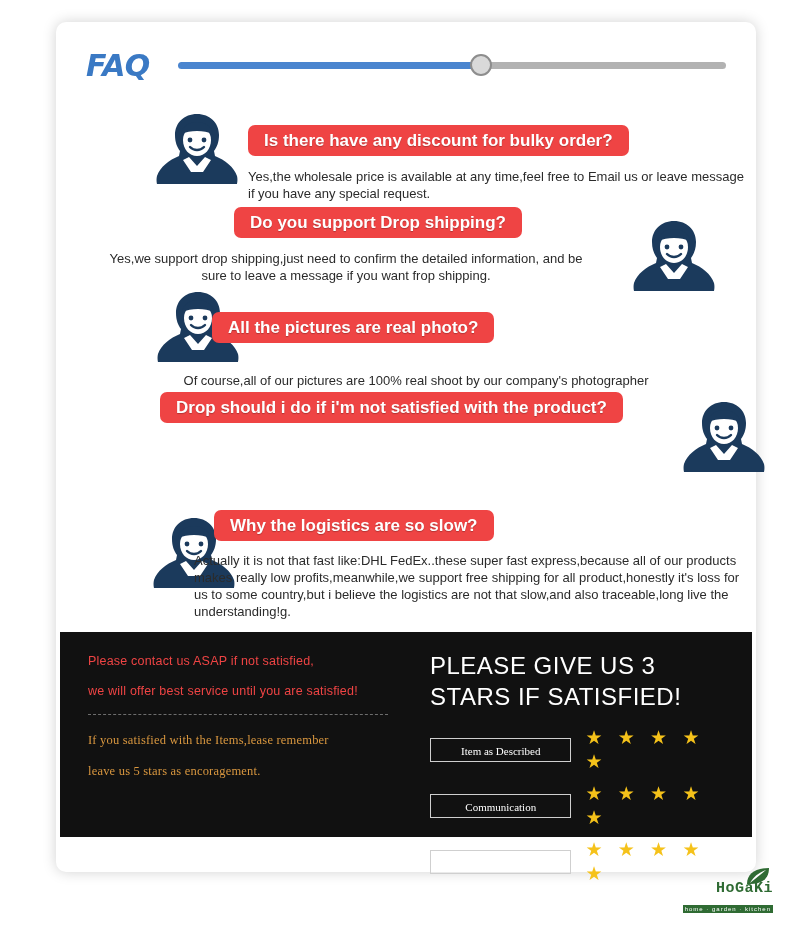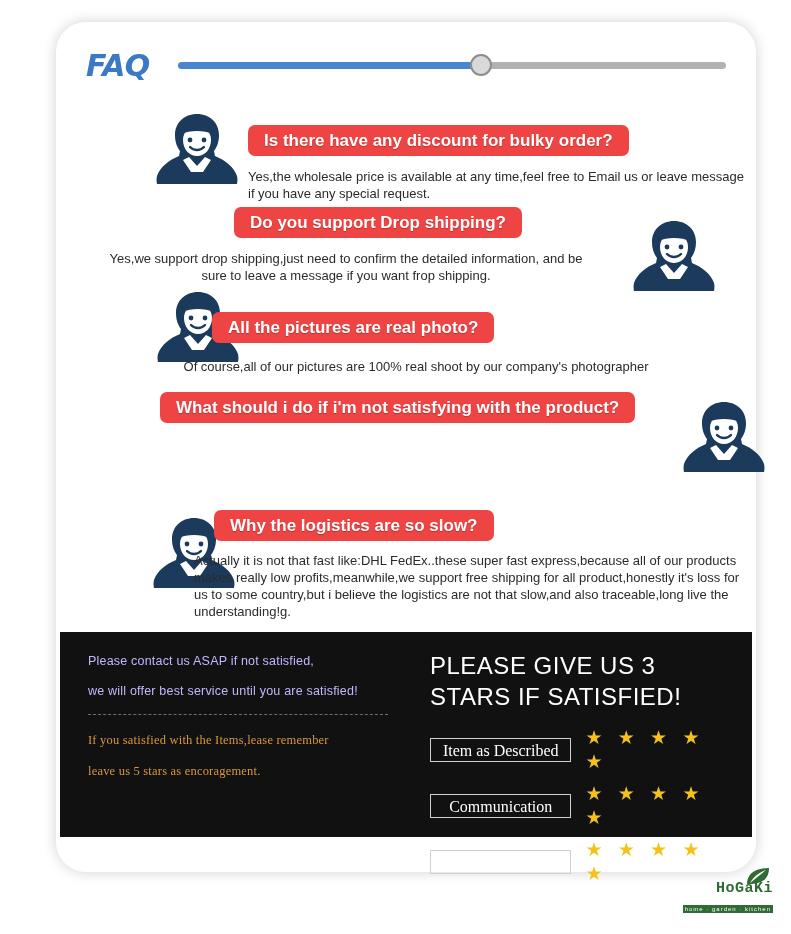--- a/index.html
+++ b/index.html
@@ -13,21 +13,21 @@
     position: relative;
     width: 791px; height: 934px;
     background: #ffffff;
     overflow: hidden;
   }
   .card {
     position: absolute;
     left: 56px; top: 22px;
     width: 700px; height: 850px;
     background: #ffffff;
-    border-radius: 30px;
+    border-radius: 10px;
     box-shadow: 0 0 14px rgba(0,0,0,0.18);
   }
 
   
   .faq-header {
     position: absolute;
     left: 30px; top: 20px;
     width: 640px; height: 50px;
   }
   .faq-title {
@@ -95,21 +95,21 @@
     width: 692px; height: 205px;
     background: #111111;
   }
   .panel-left {
     position: absolute;
     left: 28px; top: 22px;
     width: 330px;
   }
   .panel-line {
     font-size: 12.5px;
-    color: #c4b5fd;
+    color: #ef4444;
     margin-bottom: 16px;
     letter-spacing: 0.2px;
   }
   .panel-divider {
     border-top: 1px dashed #6d6d6d;
     margin: 6px 0 18px 0;
     width: 300px;
   }
   .panel-line.orange { color: #d9973f; font-family: Liberation Serif, serif; }
   .panel-right {
@@ -129,21 +129,21 @@
     align-items: center;
     margin-bottom: 8px;
   }
   .rate-label {
     width: 148px;
     height: 24px;
     line-height: 24px;
     border: 1px solid #cfcfcf;
     color: #ffffff;
     font-family: "Liberation Serif", serif;
-    font-size: 16px;
+    font-size: 11px;
     text-align: center;
   }
   .stars {
     margin-left: 14px;
     color: #f5c21a;
     font-size: 19px;
     letter-spacing: 5px;
     line-height: 24px;
   }
 
@@ -220,34 +220,34 @@
         <path fill="#1b3a5c" d="M46 8c-13 0-22 9-22 21 0 7 2 12 5 16l-1 5c-10 4-19 11-22 20-1 4 0 8 0 8h80s1-4 0-8c-3-9-12-16-22-20l-1-5c3-4 5-9 5-16 0-12-9-21-22-21z"></path>
         <path fill="#ffffff" d="M46 20c-8 0-14 6-14 14 0 9 6 16 14 16s14-7 14-16c0-8-6-14-14-14z"></path>
         <path fill="#1b3a5c" d="M46 16c-9 0-15 5-16 12 5-2 10-3 16-3s11 1 16 3c-1-7-7-12-16-12z"></path>
         <circle fill="#1b3a5c" cx="39" cy="34" r="2.4"></circle>
         <circle fill="#1b3a5c" cx="53" cy="34" r="2.4"></circle>
         <path fill="none" stroke="#1b3a5c" stroke-width="2.4" stroke-linecap="round" d="M39 41c4 4 10 4 14 0"></path>
         <path fill="#ffffff" d="M38 51l8 9 8-9 6 3-8 12h-12l-8-12z"></path>
       </svg>
     </div>
     <div class="pill" style="left:156px; top:290px;">All the pictures are real photo?</div>
-    <div class="answer center" style="left:110px; top:336px; width:500px;">Of course,all of our pictures are 100% real shoot by our company's photographer</div>
+    <div class="answer center" style="left:110px; top:350px; width:500px;">Of course,all of our pictures are 100% real shoot by our company's photographer</div>
 
     <div class="avatar" style="left:622px; top:372px;">
       <svg viewBox="0 0 92 92">
         <path fill="#1b3a5c" d="M46 8c-13 0-22 9-22 21 0 7 2 12 5 16l-1 5c-10 4-19 11-22 20-1 4 0 8 0 8h80s1-4 0-8c-3-9-12-16-22-20l-1-5c3-4 5-9 5-16 0-12-9-21-22-21z"></path>
         <path fill="#ffffff" d="M46 20c-8 0-14 6-14 14 0 9 6 16 14 16s14-7 14-16c0-8-6-14-14-14z"></path>
         <path fill="#1b3a5c" d="M46 16c-9 0-15 5-16 12 5-2 10-3 16-3s11 1 16 3c-1-7-7-12-16-12z"></path>
         <circle fill="#1b3a5c" cx="39" cy="34" r="2.4"></circle>
         <circle fill="#1b3a5c" cx="53" cy="34" r="2.4"></circle>
         <path fill="none" stroke="#1b3a5c" stroke-width="2.4" stroke-linecap="round" d="M39 41c4 4 10 4 14 0"></path>
         <path fill="#ffffff" d="M38 51l8 9 8-9 6 3-8 12h-12l-8-12z"></path>
       </svg>
     </div>
-    <div class="pill" style="left:104px; top:370px;">What should i do if i'm not satisfying with the product?</div>
+    <div class="pill" style="left:104px; top:370px;">Drop should i do if i'm not satisfied with the product?</div>
 
     <div class="avatar" style="left:92px; top:488px;">
       <svg viewBox="0 0 92 92">
         <path fill="#1b3a5c" d="M46 8c-13 0-22 9-22 21 0 7 2 12 5 16l-1 5c-10 4-19 11-22 20-1 4 0 8 0 8h80s1-4 0-8c-3-9-12-16-22-20l-1-5c3-4 5-9 5-16 0-12-9-21-22-21z"></path>
         <path fill="#ffffff" d="M46 20c-8 0-14 6-14 14 0 9 6 16 14 16s14-7 14-16c0-8-6-14-14-14z"></path>
         <path fill="#1b3a5c" d="M46 16c-9 0-15 5-16 12 5-2 10-3 16-3s11 1 16 3c-1-7-7-12-16-12z"></path>
         <circle fill="#1b3a5c" cx="39" cy="34" r="2.4"></circle>
         <circle fill="#1b3a5c" cx="53" cy="34" r="2.4"></circle>
         <path fill="none" stroke="#1b3a5c" stroke-width="2.4" stroke-linecap="round" d="M39 41c4 4 10 4 14 0"></path>
         <path fill="#ffffff" d="M38 51l8 9 8-9 6 3-8 12h-12l-8-12z"></path>

